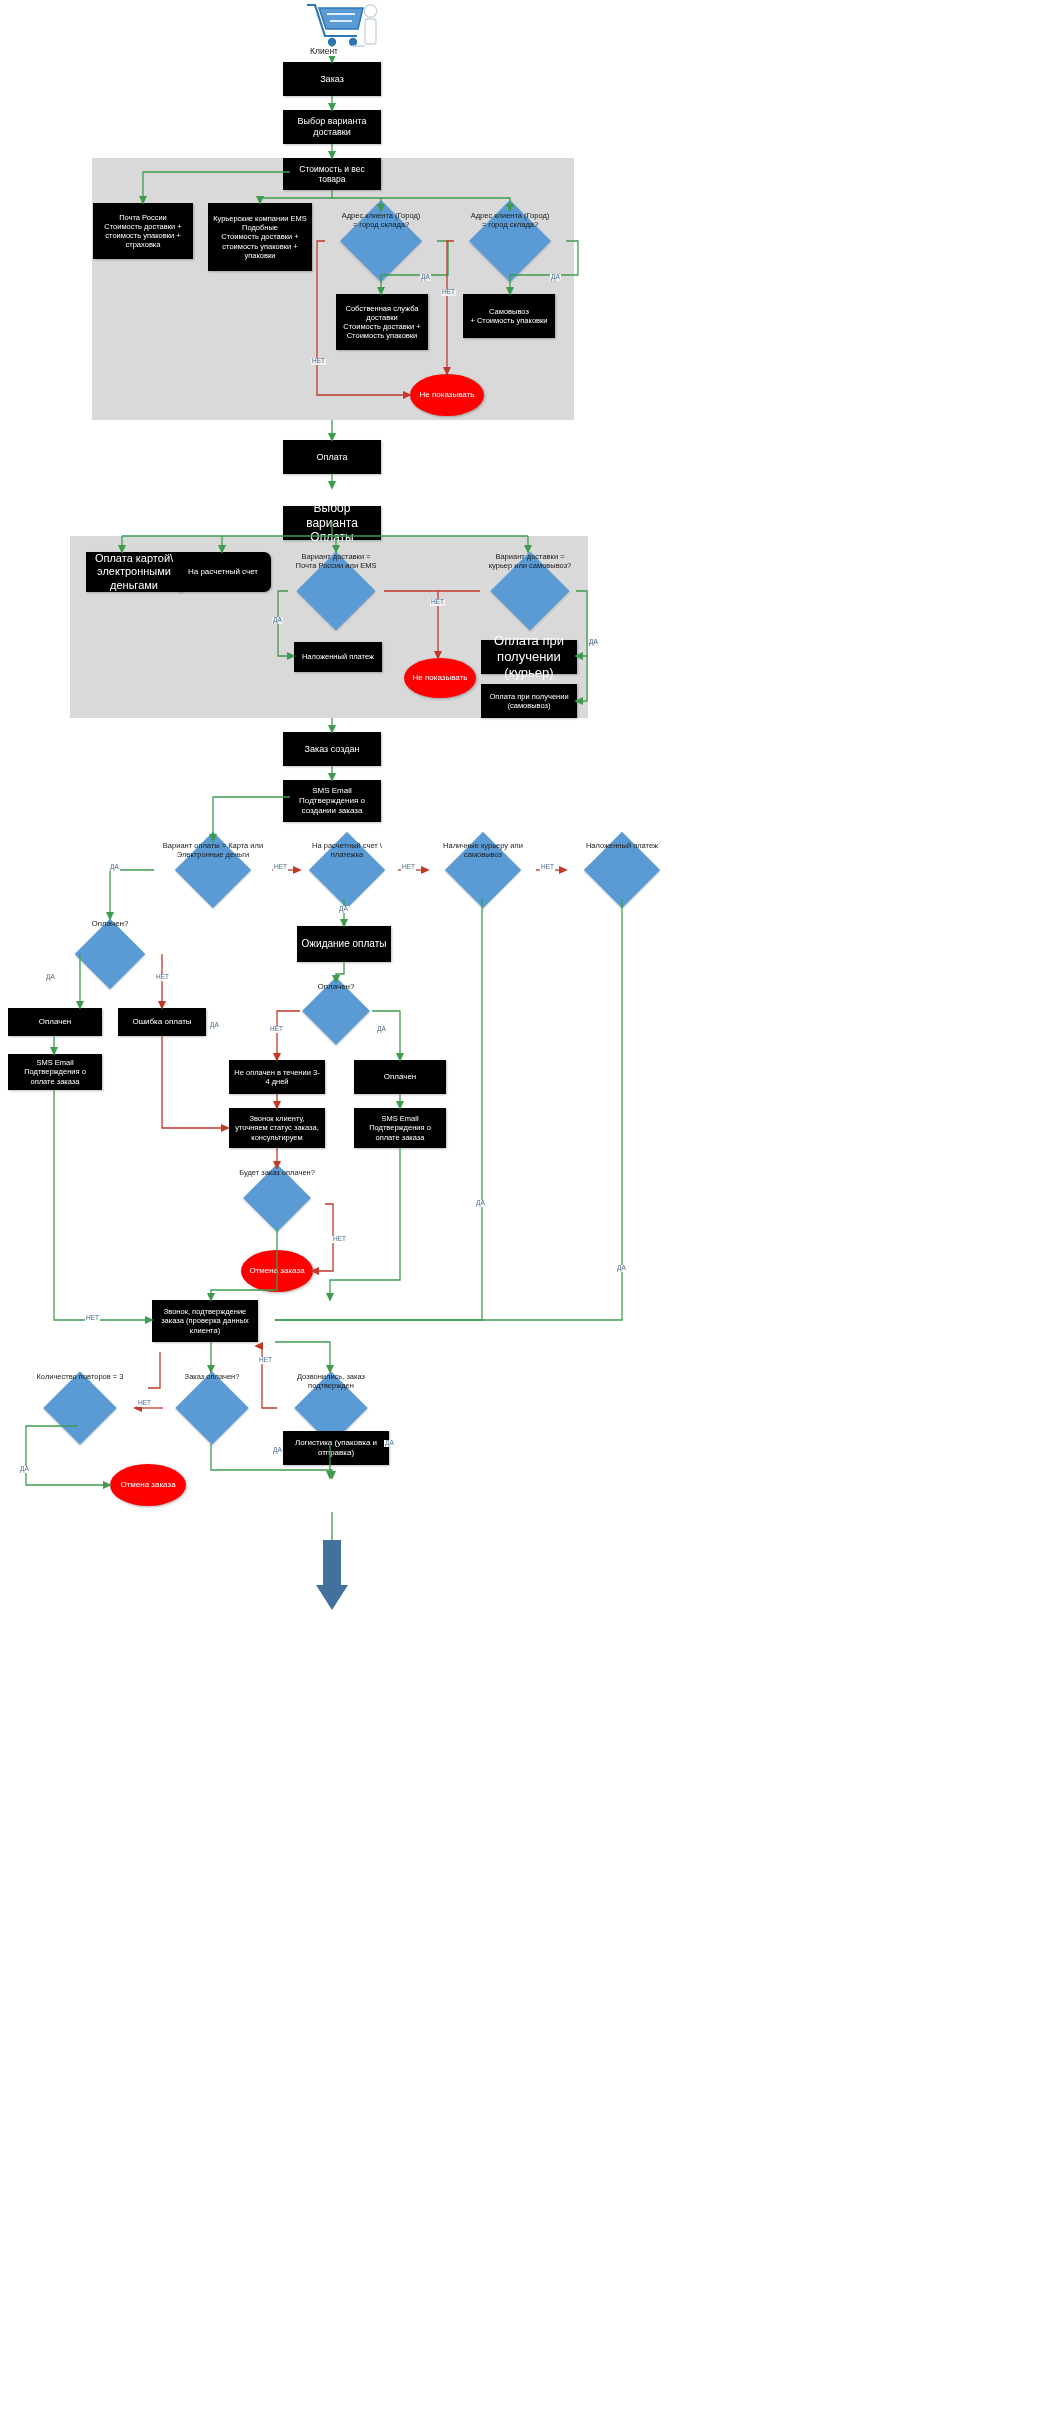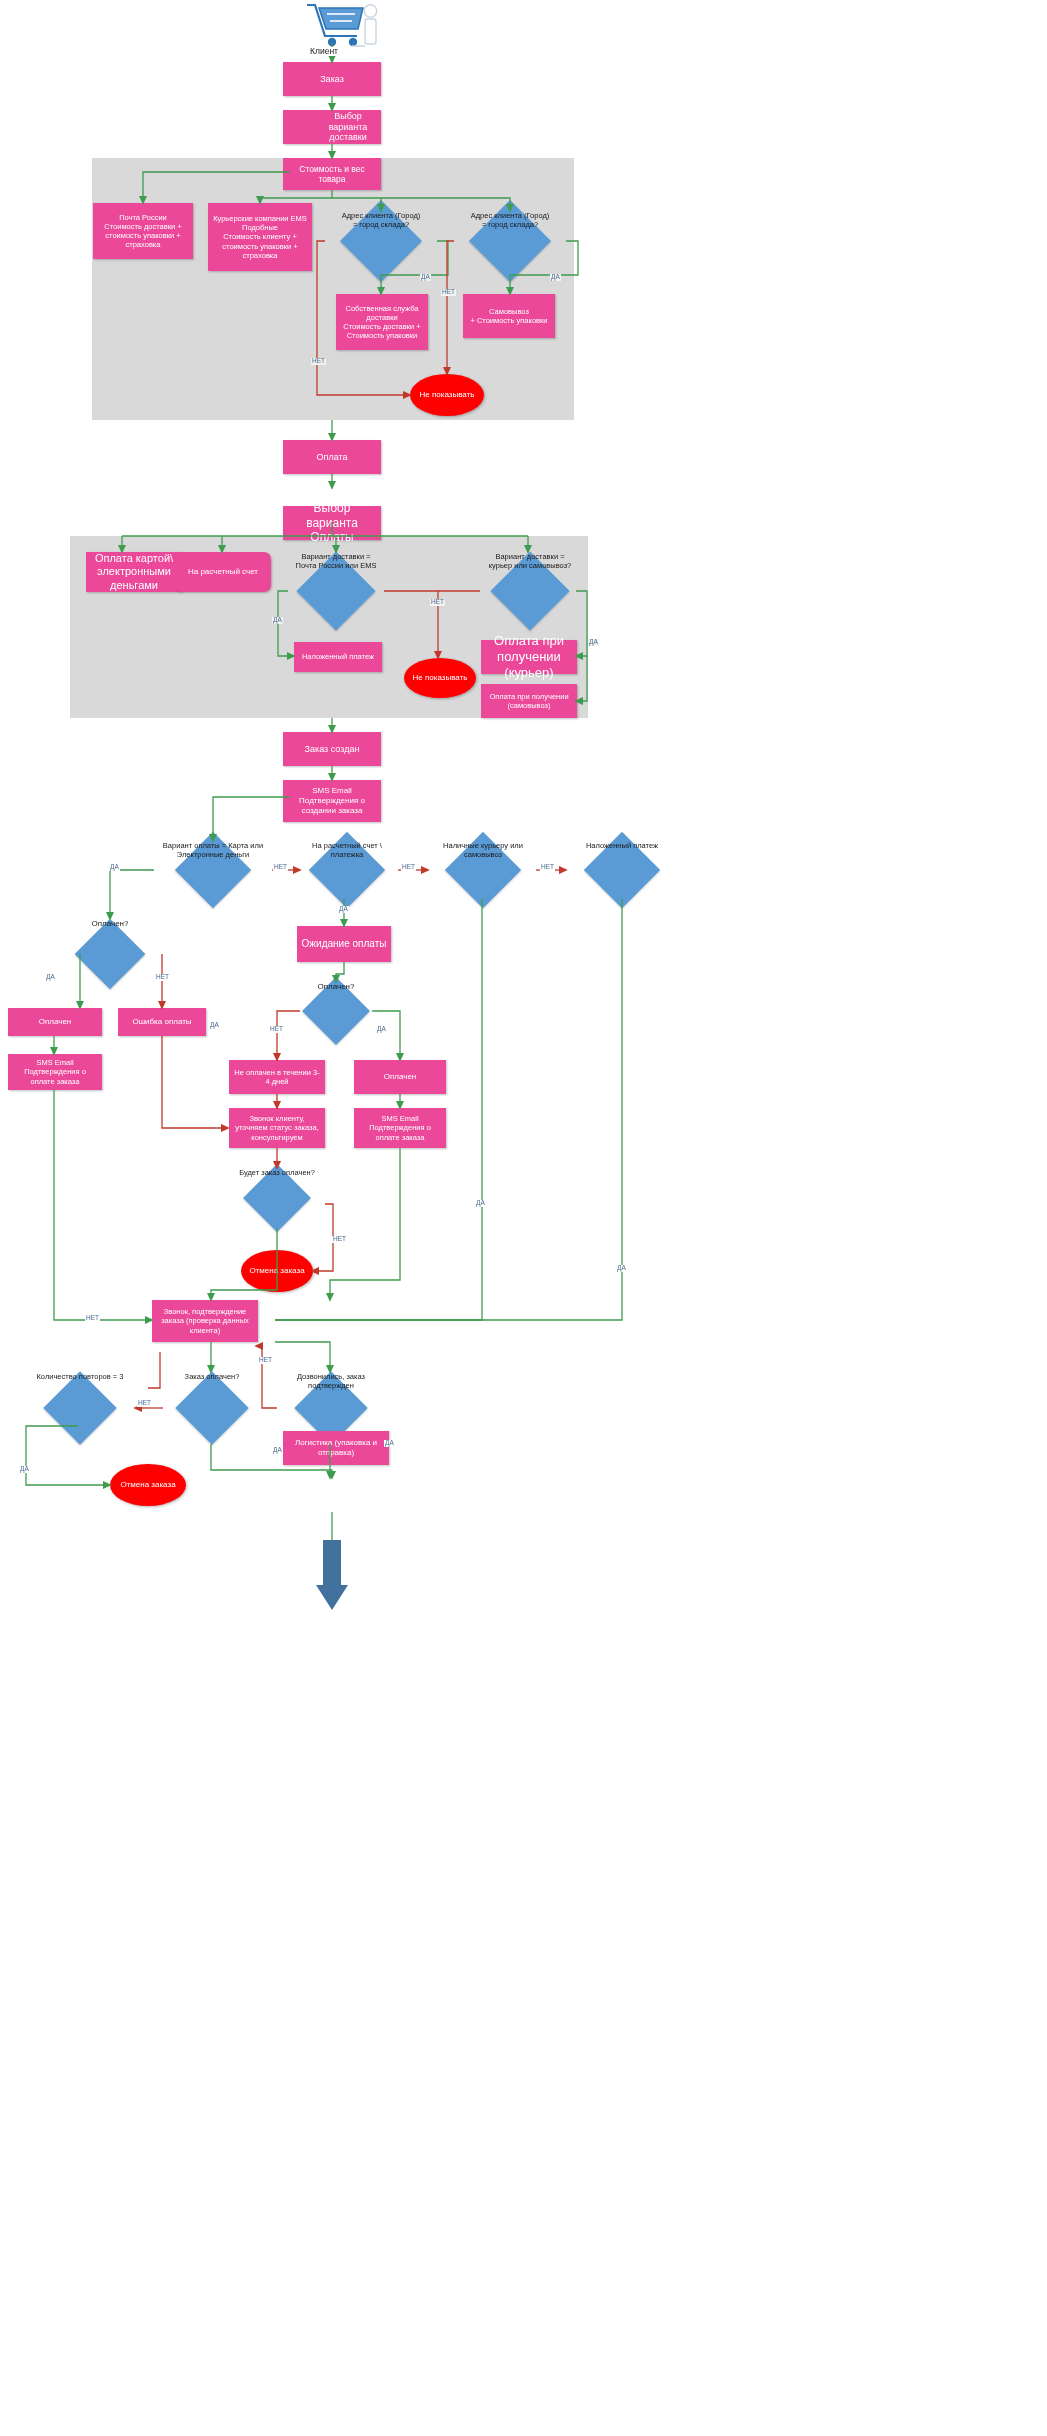--- a/index.html
+++ b/index.html
@@ -20,21 +20,21 @@
     position:absolute;
     display:flex;
     align-items:center;
     justify-content:center;
     text-align:center;
     color:#ffffff;
     line-height:1.22;
     padding:2px 4px;
   }
   .proc {
-    background:#ec4899;
+    background:#000000;
     box-shadow:1px 1px 2px rgba(0,0,0,0.25);
   }
   .term {
     background:#ff0000;
     border-radius:50%;
     box-shadow:1px 1px 3px rgba(0,0,0,0.3);
   }
   .dia-wrap {
     position:absolute;
     display:flex;
@@ -216,29 +216,29 @@
 
       <path d="M78,1426 L26,1426 L26,1485 L110,1485" stroke="#3f9c4f" marker-end="url(#ag)"></path>
 
       <path d="M332,1512 L332,1540" stroke="#3f9c4f"></path>
     </g>
     <polygon points="323,1540 341,1540 341,1585 348,1585 332,1610 316,1585 323,1585" fill="#41719c"></polygon>
   </svg>
 
   <div class="node proc" style="left:283px; top:62px; width:98px; height:34px; font-size:9px;">Заказ</div>
 
-  <div class="node proc" style="left:283px; top:110px; width:98px; height:34px; font-size:9px;padding-left:36px;">Выбор варианта доставки</div>
+  <div class="node proc" style="left:283px; top:110px; width:98px; height:34px; font-size:9px;">Выбор варианта доставки</div>
 
   <div class="node proc" style="left:283px; top:158px; width:98px; height:32px; font-size:8.5px;">Стоимость и вес товара</div>
 
   <div class="node proc" style="left:93px; top:203px; width:100px; height:56px; font-size:7.5px; white-space:pre-line;">Почта России
 Стоимость доставки + стоимость упаковки + страховка</div>
 
   <div class="node proc" style="left:208px; top:203px; width:104px; height:68px; font-size:7.5px; white-space:pre-line;">Курьерские компании EMS Подобные
-Стоимость клиенту + стоимость упаковки + страховка</div>
+Стоимость доставки + стоимость упаковки + упаковки</div>
 
   <div class="dia-wrap" style="left:339px; top:211px; width:84px; height:60px;">
     <div class="dia-shape" style="width:58px;height:58px;left:13px;top:1px;"></div>
     <div class="dia-label" style="font-size:7.5px;">Адрес клиента (Город) = город склада?</div>
   </div>
 
   <div class="dia-wrap" style="left:468px; top:211px; width:84px; height:60px;">
     <div class="dia-shape" style="width:58px;height:58px;left:13px;top:1px;"></div>
     <div class="dia-label" style="font-size:7.5px;">Адрес клиента (Город) = город склада?</div>
   </div>

